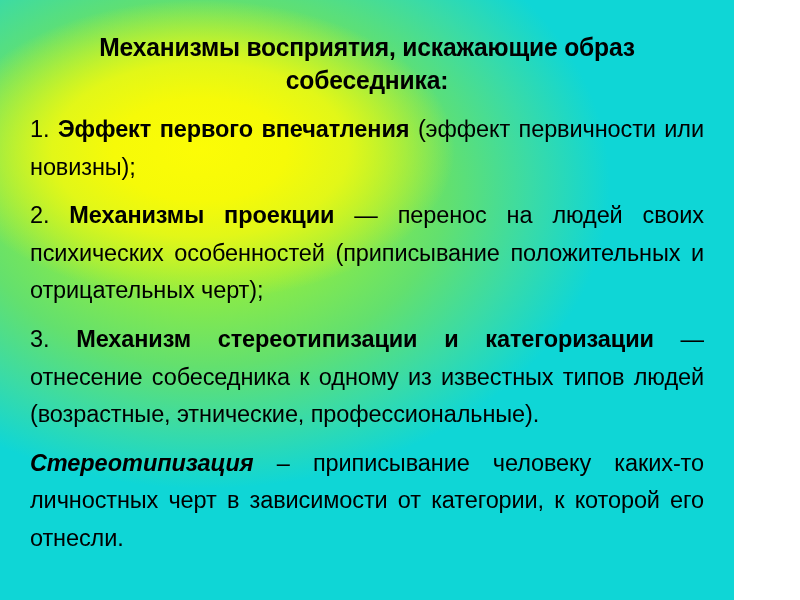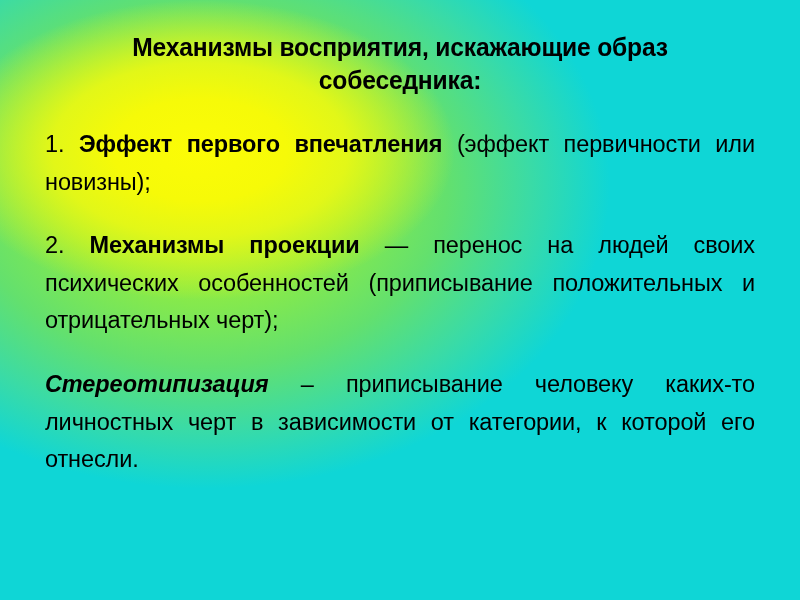--- a/index.html
+++ b/index.html
@@ -9,21 +9,21 @@
   }
   body {
     width: 800px;
     height: 600px;
     overflow: hidden;
     font-family: "Liberation Sans", sans-serif;
   }
 
   #slide {
     position: relative;
-    width: 800px;
+    width: 734px;
     height: 600px;
     box-sizing: border-box;
     overflow: hidden;
     background-color: #0fd6d6;
   }
 
   
   #bg-base,
   #bg-green,
   #bg-yellow {
@@ -66,21 +66,21 @@
     line-height: 33px;
     font-weight: bold;
     text-align: center;
     letter-spacing: -0.2px;
     font-stretch: condensed;
     transform: scaleX(0.93);
     transform-origin: center top;
   }
 
   .body-block {
-    margin: 15px;
+    margin: 0;
     padding-top: 11px;
     font-size: 23.5px;
     line-height: 37.6px;
     text-align: justify;
     text-justify: inter-word;
     letter-spacing: -0.1px;
   }
   .body-block:first-of-type {
     padding-top: 14px;
   }
@@ -108,20 +108,24 @@
     <p class="body-block">
       <span>1.</span>
       <span class="lead-bold">Эффект первого впечатления</span><span> (эффект первичности или новизны);</span>
     </p>
 
     <p class="body-block">
       <span>2.</span>
       <span class="lead-bold">Механизмы проекции</span><span> — перенос на людей своих психических особенностей (приписывание положительных и отрицательных черт);</span>
     </p>
 
+    <p class="body-block">
+      <span>3.</span>
+      <span class="lead-bold">Механизм стереотипизации и категоризации</span><span> — отнесение собеседника к одному из известных типов людей (возрастные, этнические, профессиональные).</span>
+    </p>
 
 
     <p class="body-block">
       <span class="lead-bold-italic">Стереотипизация</span><span> – приписывание человеку каких-то личностных черт в зависимости от категории, к которой его отнесли.</span>
     </p>
 
   </div>
 </div>
 
 </body></html>

